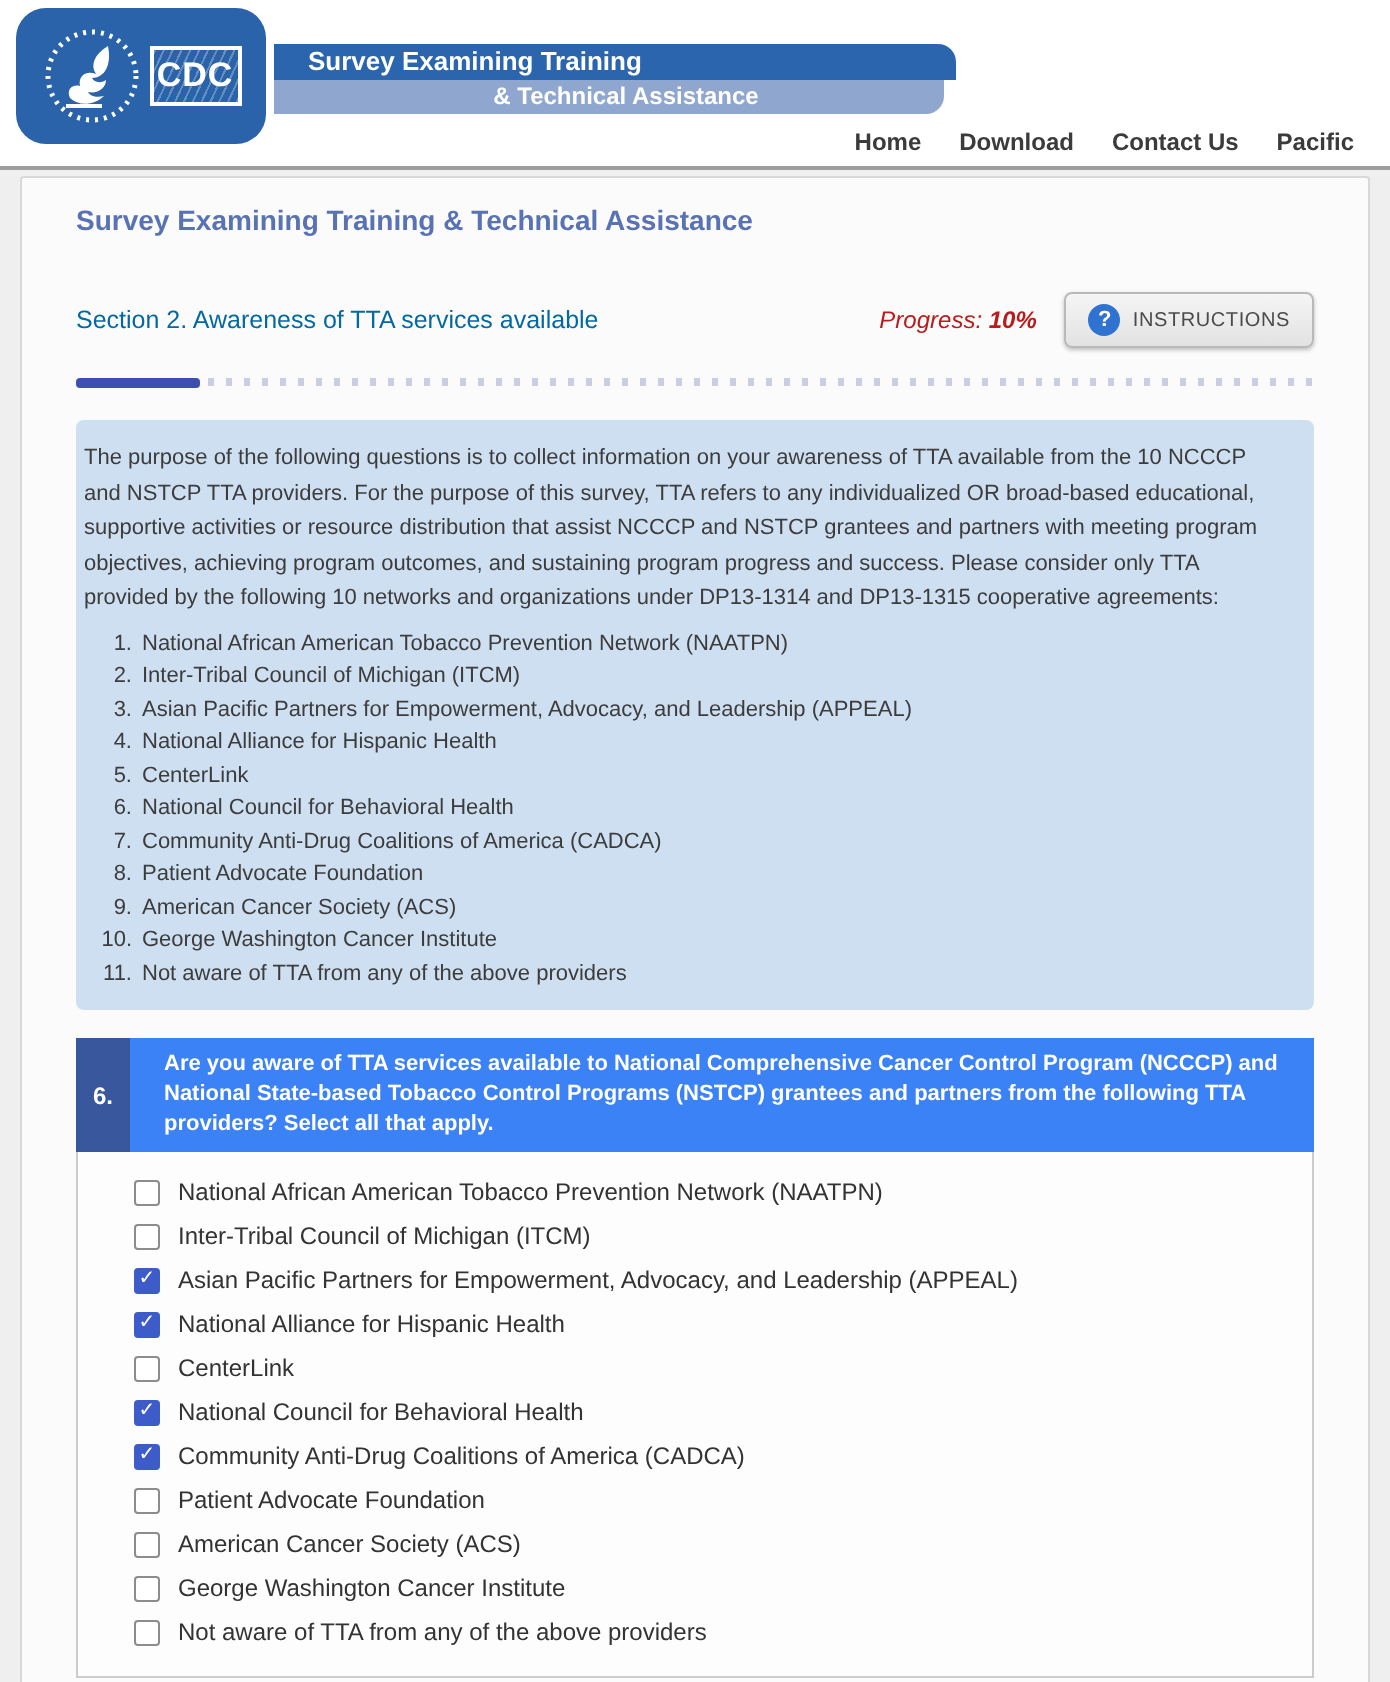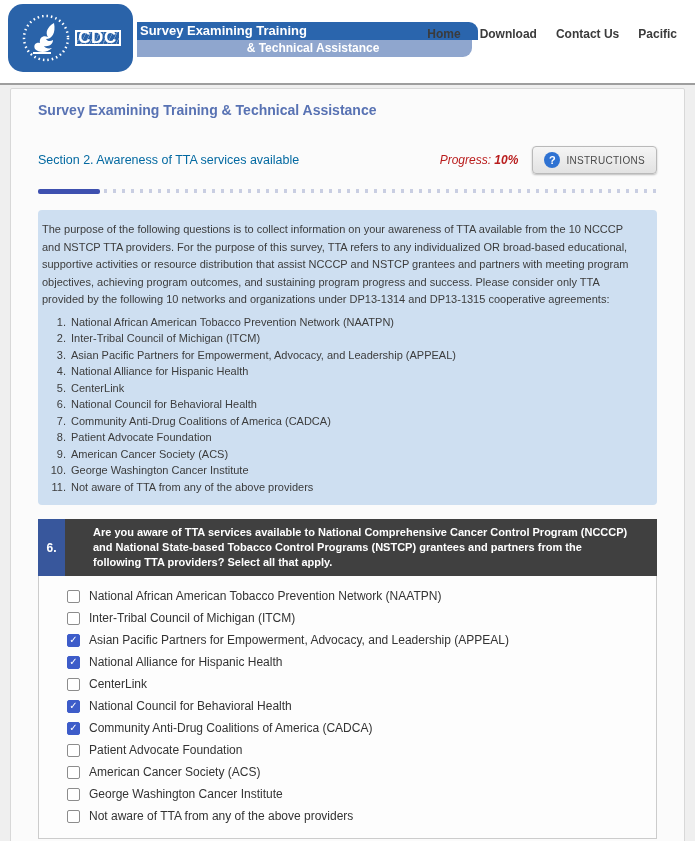--- a/index.html
+++ b/index.html
@@ -16,41 +16,41 @@
     border-bottom:2px solid #9e9e9e;
   }
   .logo {
     position:absolute; left:8px; top:4px; width:125px; height:68px;
     background:#2a63a9; border-radius:15px;
     display:flex; align-items:center; justify-content:center; gap:4px;
     cursor:pointer;
   }
   .logo svg { display:block; }
   .cdc-box {
-    border:2px solid #ffffff; width:46px; height:16px;
+    border:2px solid #ffffff; width:46px; height:30px;
     display:flex; align-items:center; justify-content:center;
     background:repeating-linear-gradient(115deg, rgba(255,255,255,.28) 0 1px, transparent 1px 4px);
     text-align:center;
   }
   .cdc-box span { color:#fff; font-weight:bold; font-size:17px; letter-spacing:.5px; }
   .banner-bars { position:absolute; left:137px; top:22px; width:341px; }
   .banner-line1 {
     background:#2a65ad; color:#fff; font-weight:bold; font-size:13px;
-    height:18px; line-height:18px; padding-left:3px;
+    height:18px; line-height:18px; padding-left:17px;
     border-top-right-radius:9px;
   }
   .banner-line2 {
     background:#8fa6ce; color:#fff; font-weight:bold; font-size:12px;
     height:17px; line-height:17px; padding-left:17px; width:335px;
     border-bottom-right-radius:9px;
     text-align:center;
   }
   .nav { position:absolute; right:18px; top:27px; display:flex; gap:19px; }
   .nav a {
-    font-size:12px; font-weight:bold; color:#3b3b3b; text-decoration:none; cursor:pointer;
+    font-size:12px; font-weight:bold; color:#3b3b3b; text-decoration:none; cursor:pointer;margin-top:37px;
   }
 
   
   .page-area { background:#efefef; padding:3px 10px 0 10px; }
   .card {
     background:#fbfbfb; border:1px solid #d8d8d8; border-radius:2px;
     padding:13px 27px 8px 27px; min-height:690px;
   }
   .page-title { font-size:14px; font-weight:bold; color:#5872b3; margin-bottom:28px; }
   .section-row { display:flex; align-items:center; }
@@ -92,22 +92,22 @@
 
   
   .question { margin-top:14px; }
   .q-banner { display:flex; }
   .q-number {
     width:27px; flex:none; background:#38579c; color:#fff;
     font-weight:bold; font-size:12px;
     display:flex; align-items:center; justify-content:center;
   }
   .q-text {
-    flex:1; background:#404040; color:#fff; font-weight:bold;
-    font-size:11px; line-height:15px; padding:6px 28px;
+    flex:1; background:#3b82f6; color:#fff; font-weight:bold;
+    font-size:11px; line-height:15px; padding:6px 17px;
   }
   .options-box {
     border:1px solid #cccccc; border-top:none; background:#fdfdfd;
     padding:9px 10px 11px 28px;
   }
   .opt { display:flex; align-items:center; gap:9px; padding:4px 0; cursor:pointer; }
   .cb {
     width:13px; height:13px; flex:none; background:#ffffff;
     border:1px solid #8c8c8c; border-radius:2px;
     display:flex; align-items:center; justify-content:center;

